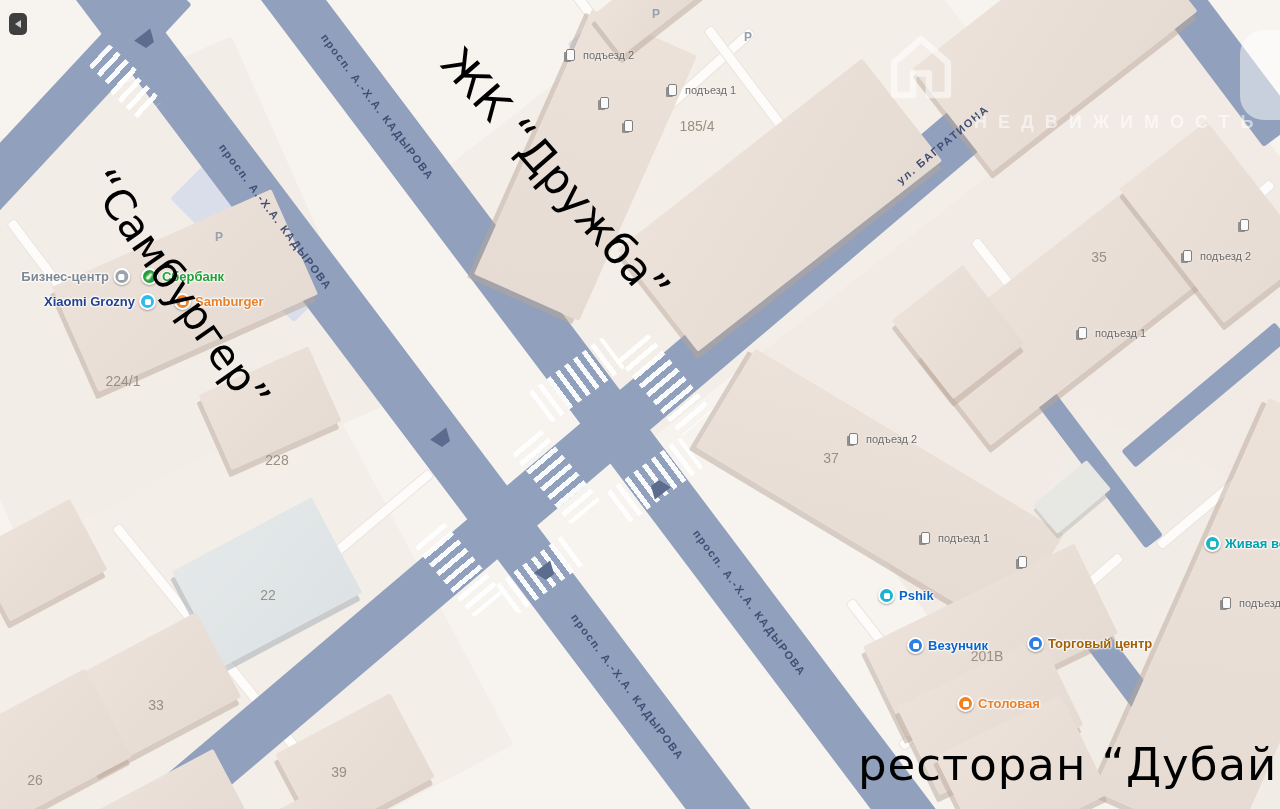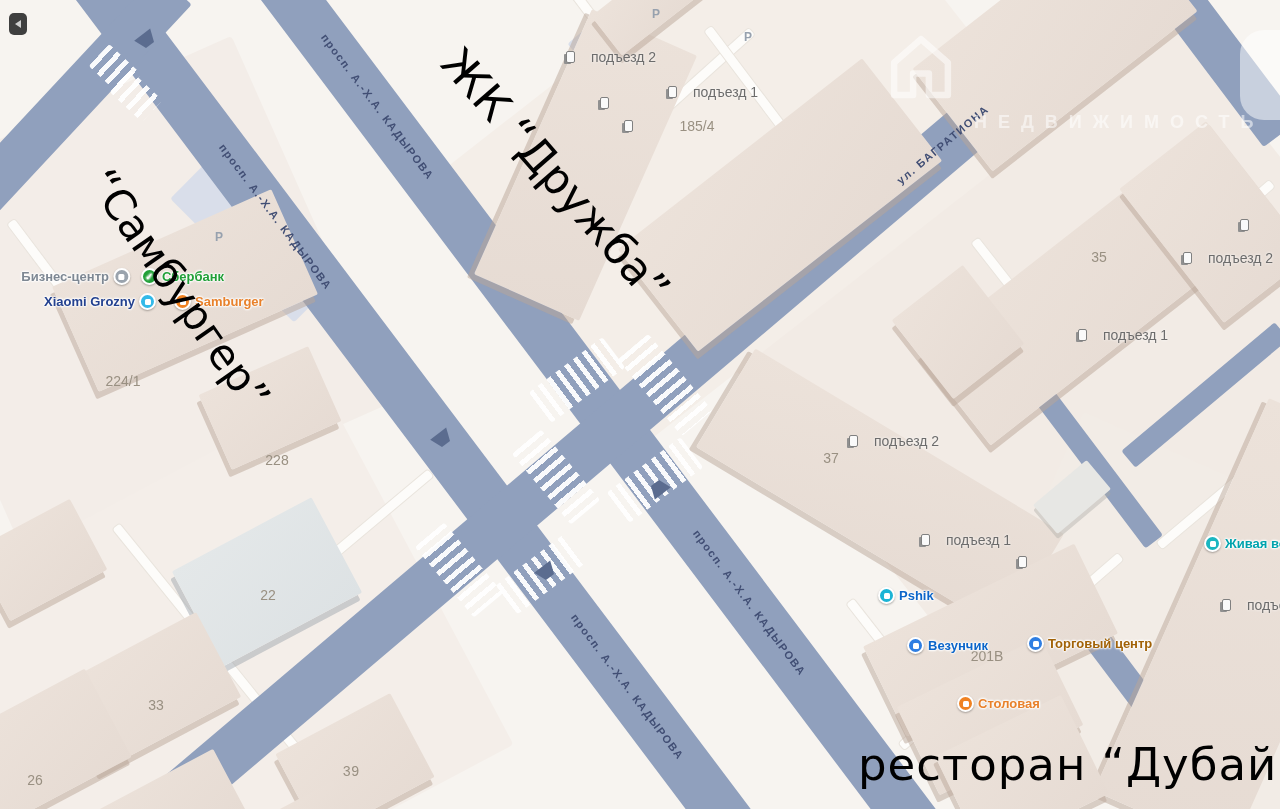--- a/index.html
+++ b/index.html
@@ -14,21 +14,21 @@
        box-shadow:-5px 6px 0 0 rgba(186,166,152,.5);border-radius:2px;}
   .bld.gray{background:linear-gradient(160deg,#e4e8e9,#dde2e4);
        box-shadow:-5px 6px 0 0 rgba(150,160,168,.45);}
   .bld.slab{background:#e7e7e4;box-shadow:-3px 4px 0 0 rgba(170,170,165,.4);}
   .zebra{background:repeating-linear-gradient(90deg,#fff 0 5px,rgba(255,255,255,0) 5px 11px);
        border-radius:3px;opacity:.95;}
   .rlabel{color:#414e74;font-size:11px;font-weight:bold;letter-spacing:1.6px;
        white-space:nowrap;text-align:center;}
   .num{color:#999082;font-size:14px;white-space:nowrap;text-align:center;}
   .plabel{color:#97a1ae;font-size:12px;font-weight:bold;}
-  .ent{display:flex;align-items:center;gap:16px;color:#6c6c6c;font-size:14px;
+  .ent{display:flex;align-items:center;gap:8px;color:#6c6c6c;font-size:11px;
        white-space:nowrap;text-shadow:0 0 3px #fff;}
   .door{width:7px;height:10px;border:1.5px solid #808080;border-radius:2px;
        background:#fafafa;box-shadow:-3px 2px 0 -1px #909090;}
   .poi{display:flex;align-items:center;gap:4px;font-size:13px;font-weight:bold;
        white-space:nowrap;cursor:pointer;
        text-shadow:0 1px 2px #fff,0 -1px 2px #fff,1px 0 2px #fff,-1px 0 2px #fff;}
   .dot{width:17px;height:17px;border-radius:50%;border:2px solid #fff;flex:0 0 auto;
        box-shadow:0 1px 2px rgba(0,0,0,.3);display:flex;align-items:center;
        justify-content:center;color:#fff;font-size:10px;font-weight:bold;box-sizing:border-box;}
   .glyph{width:6px;height:6px;background:#fff;border-radius:1.5px;}
@@ -120,21 +120,21 @@
       <div class="f rlabel" style="left: 154px; top: 210px; width: 240px; height: 16px; transform: rotate(53deg);">просп. А.-Х.А. КАДЫРОВА</div>
       <div class="f rlabel" style="left: 256px; top: 100px; width: 240px; height: 16px; transform: rotate(53deg);">просп. А.-Х.А. КАДЫРОВА</div>
       <div class="f rlabel" style="left: 506px; top: 680px; width: 240px; height: 16px; transform: rotate(53deg);">просп. А.-Х.А. КАДЫРОВА</div>
       <div class="f rlabel" style="left: 628px; top: 596px; width: 240px; height: 16px; transform: rotate(53deg);">просп. А.-Х.А. КАДЫРОВА</div>
       <div class="f rlabel" style="left: 824px; top: 138px; width: 240px; height: 16px; transform: rotate(-40deg);">ул. БАГРАТИОНА</div>
       <div class="f num" style="left: 83px; top: 373px; width: 80px; height: 17px;">224/1</div>
       <div class="f num" style="left: 237px; top: 451.5px; width: 80px; height: 17px;">228</div>
       <div class="f num" style="left: 228px; top: 586.5px; width: 80px; height: 17px;">22</div>
       <div class="f num" style="left: 116px; top: 696.5px; width: 80px; height: 17px;">33</div>
       <div class="f num" style="left: -5px; top: 771.5px; width: 80px; height: 17px;">26</div>
-      <div class="f num" style="left: 311px; top: 763.5px; width: 80px; height: 17px; font-family: Liberation Mono, monospace;">39</div>
+      <div class="f num" style="left: 299px; top: 763.5px; width: 80px; height: 17px;">39</div>
       <div class="f num" style="left: 657px; top: 117.5px; width: 80px; height: 17px;">185/4</div>
       <div class="f num" style="left: 1059px; top: 248.5px; width: 80px; height: 17px;">35</div>
       <div class="f num" style="left: 791px; top: 449.5px; width: 80px; height: 17px;">37</div>
       <div class="f num" style="left: 947px; top: 647.5px; width: 80px; height: 17px;">201В</div>
       <div class="f plabel" style="left: 215px; top: 229.5px; width: 14px; height: 15px;">P</div>
       <div class="f plabel" style="left: 652px; top: 6.5px; width: 14px; height: 15px;">P</div>
       <div class="f plabel" style="left: 744px; top: 29.5px; width: 14px; height: 15px;">P</div>
       <div class="f ent" style="left: 566px; top: 49px;">
         <span class="door"></span>
         <span>подъезд 2</span>

